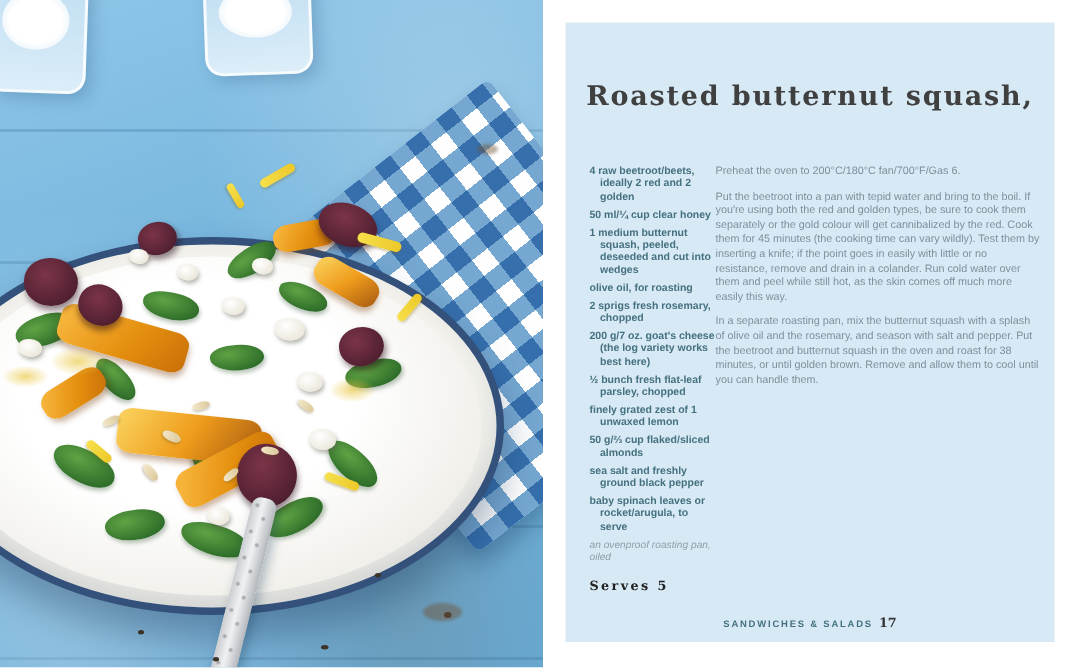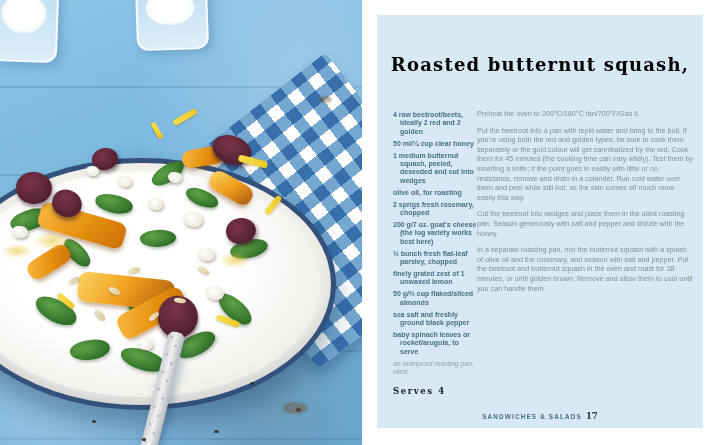--- a/index.html
+++ b/index.html
@@ -53,21 +53,21 @@
   .bt { position:absolute; border-radius:48% 52% 50% 50%; background:radial-gradient(ellipse at 40% 35%, #7c3448, #4c1e2f 80%); box-shadow:1px 3px 4px rgba(40,10,20,0.5); }
   .ch { position:absolute; border-radius:45% 55% 50% 60%; background:radial-gradient(ellipse at 40% 35%, #ffffff, #e9e4d6 85%); box-shadow:1px 2px 3px rgba(90,90,80,0.45); }
   .zs { position:absolute; border-radius:4px; background:linear-gradient(90deg, #f6e04b, #ecc829); box-shadow:0 1px 2px rgba(120,100,10,0.4); }
   .al { position:absolute; border-radius:50%/60%; background:linear-gradient(90deg, #f2e7c8, #dcc99c); box-shadow:0 1px 2px rgba(100,80,40,0.4); }
   .oil { position:absolute; border-radius:50%; background:radial-gradient(ellipse, rgba(233,198,60,0.65), rgba(233,198,60,0) 75%); }
 
   
   .page { position:absolute; left:377px; top:15px; width:326px; height:413px; background:#d6e9f4; }
   .title { position:absolute; left:0; right:0; top:38px; text-align:center;
     font-family:"DejaVu Serif", serif; font-weight:600; font-size:18px; line-height:23px;
-    letter-spacing:1.2px; color:#000000; }
+    letter-spacing:1.2px; color:#404040; }
   .ing-col { position:absolute; left:16px; top:96px; width:84px; }
   .ing { font-size:7px; line-height:8.4px; font-weight:700; color:#45707f;
     padding-left:7px; text-indent:-7px; margin-bottom:3.5px; }
   .equip { font-size:6.8px; line-height:8.2px; font-style:italic; font-weight:400; color:#8fa0ab; margin-top:4px; }
   .serves { margin-top:9px; font-family:"DejaVu Serif", serif; font-size:8.5px; letter-spacing:1.6px; color:#222; font-weight:600; }
   .method-col { position:absolute; left:100px; top:94px; width:216px; }
   .intro { font-size:7.4px; line-height:9.8px; font-style:italic; color:#8496a1; margin-bottom:9px; }
   .step { font-size:7.2px; line-height:9.6px; color:#7e909b; margin-bottom:7px; }
   .footer { position:absolute; left:0; right:0; top:390px; text-align:center; color:#45707f; }
   .footer .sect { font-size:6.3px; letter-spacing:1.2px; font-weight:700; }
@@ -171,26 +171,25 @@
     <div class="ing">1 medium butternut squash, peeled, deseeded and cut into wedges</div>
     <div class="ing">olive oil, for roasting</div>
     <div class="ing">2 sprigs fresh rosemary, chopped</div>
     <div class="ing">200 g/7 oz. goat's cheese (the log variety works best here)</div>
     <div class="ing">½ bunch fresh flat-leaf parsley, chopped</div>
     <div class="ing">finely grated zest of 1 unwaxed lemon</div>
     <div class="ing">50 g/⅔ cup flaked/sliced almonds</div>
     <div class="ing">sea salt and freshly ground black pepper</div>
     <div class="ing">baby spinach leaves or rocket/arugula, to serve</div>
     <div class="equip">an ovenproof roasting pan, oiled</div>
-    <div class="serves">Serves 4</div>
+    <div class="serves">Serves 5</div>
   </div>
 
   <div class="method-col">
     <div class="step">Preheat the oven to 200°C/180°C fan/700°F/Gas 6.</div>
     <div class="step">Put the beetroot into a pan with tepid water and bring to the boil. If you're using both the red and golden types, be sure to cook them separately or the gold colour will get cannibalized by the red. Cook them for 45 minutes (the cooking time can vary wildly). Test them by inserting a knife; if the point goes in easily with little or no resistance, remove and drain in a colander. Run cold water over them and peel while still hot, as the skin comes off much more easily this way.</div>
-    <div class="step">Cut the beetroot into wedges and place them in the oiled roasting pan. Season generously with salt and pepper and drizzle with the honey.</div>
     <div class="step">In a separate roasting pan, mix the butternut squash with a splash of olive oil and the rosemary, and season with salt and pepper. Put the beetroot and butternut squash in the oven and roast for 38 minutes, or until golden brown. Remove and allow them to cool until you can handle them.</div>
   </div>
 
   <div class="footer">
     <span class="sect">SANDWICHES &amp; SALADS</span><span class="pnum">17</span>
   </div>
 </div>
 
 </body></html>

